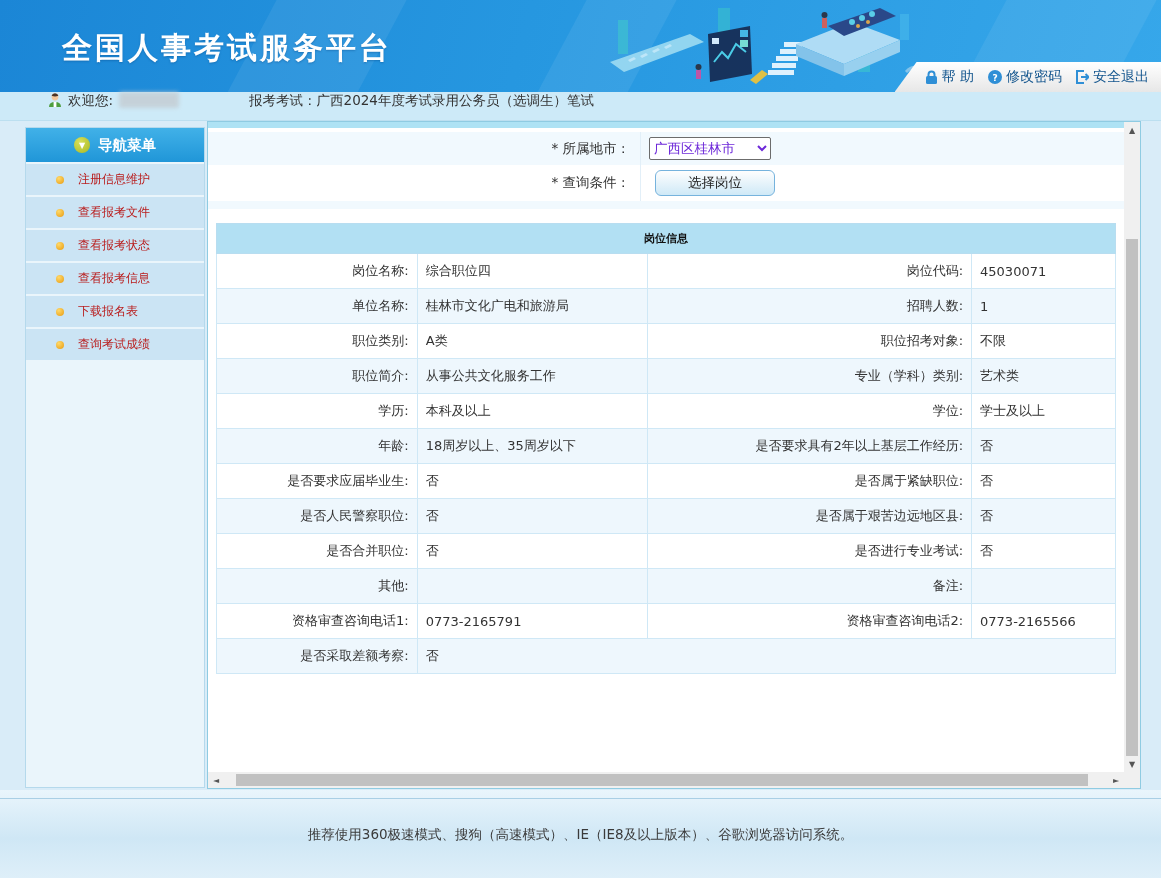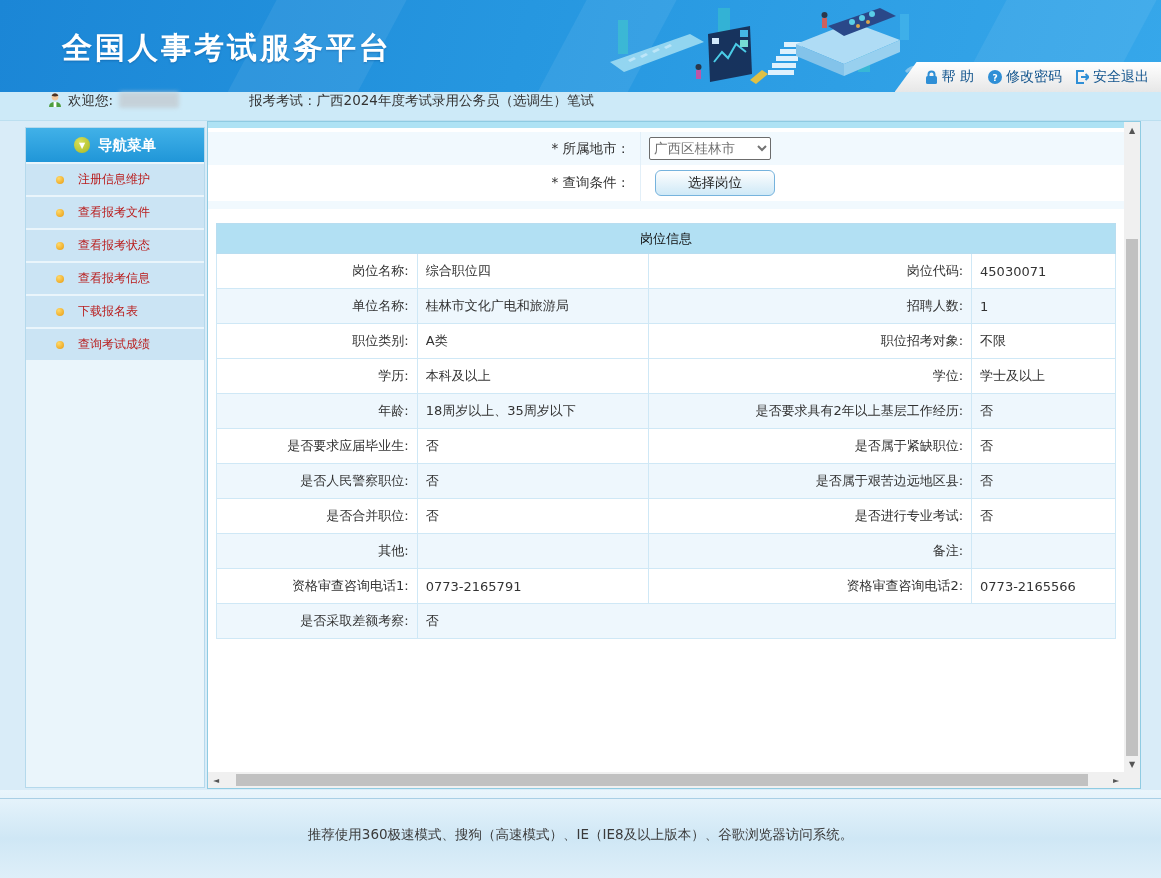--- a/index.html
+++ b/index.html
@@ -59,29 +59,29 @@
   .cyan-strip { height:6px; background:#aee2f4; }
   .form-row { display:flex; align-items:center; }
   .form-row.lt { background:#f1f9fe; }
   .form-row .f-label { width:433px; text-align:right; font-size:13.5px; color:#333;
     padding-right:10px; border-right:1px solid #e2eff8; align-self:stretch;
     display:flex; align-items:center; justify-content:flex-end; }
   .row-loc { height:33px; margin-top:4px; }
   .row-cond { height:36px; }
   .sliver { height:8px; background:#f1f9fe; }
   select.city { margin-left:8px; width:122px; height:23px; font-size:13.5px;
-    border:1px solid #6c6c6c; border-radius:2px; background:#fff; color:#737373; }
+    border:1px solid #6c6c6c; border-radius:2px; background:#fff; color:#6d28d9; }
   .btn-pick { margin-left:14px; height:26px; padding:0 32px; font-size:13.5px; color:#222;
     border:1px solid #76b3dd; border-radius:6px; cursor:pointer;
     background:linear-gradient(#fefefe,#cfe9f7); }
 
   
   .pos-table { width:900px; margin:14px 8px 0 8px; border-collapse:collapse;
     border:1px solid #b8ddf0; font-size:13px; color:#333; }
-  .pos-table th { height:30px; background:#b2e0f3; font-size:13px; font-weight:normal;
+  .pos-table th { height:30px; background:#b2e0f3; font-size:11px; font-weight:bold;
     color:#111; border:1px solid #b8ddf0; }
   .pos-table td { height:35px; border:1px solid #cfe8f6; padding:0 8px; }
   .pos-table td.label { text-align:right; }
   .pos-table td.value { text-align:left; }
   .pos-table tr.alt { background:#eef7fd; }
   .save-wrap { text-align:center; margin-top:22px; }
   .btn-save { width:74px; height:27px; font-size:14px; color:#222;
     border:1px solid #8cc6e4; border-radius:7px; cursor:pointer;
     background:linear-gradient(#ffffff,#c9e7f6); box-shadow:0 1px 2px rgba(0,0,0,.18); }
 
@@ -288,20 +288,26 @@
               <td class="value">桂林市文化广电和旅游局</td>
               <td class="label">招聘人数:</td>
               <td class="value">1</td>
             </tr>
             <tr>
               <td class="label">职位类别:</td>
               <td class="value">A类</td>
               <td class="label">职位招考对象:</td>
               <td class="value">不限</td>
             </tr>
+            <tr class="alt">
+              <td class="label">职位简介:</td>
+              <td class="value">从事公共文化服务工作</td>
+              <td class="label">专业（学科）类别:</td>
+              <td class="value">艺术类</td>
+            </tr>
             <tr>
               <td class="label">学历:</td>
               <td class="value">本科及以上</td>
               <td class="label">学位:</td>
               <td class="value">学士及以上</td>
             </tr>
             <tr class="alt">
               <td class="label">年龄:</td>
               <td class="value">18周岁以上、35周岁以下</td>
               <td class="label">是否要求具有2年以上基层工作经历:</td>

